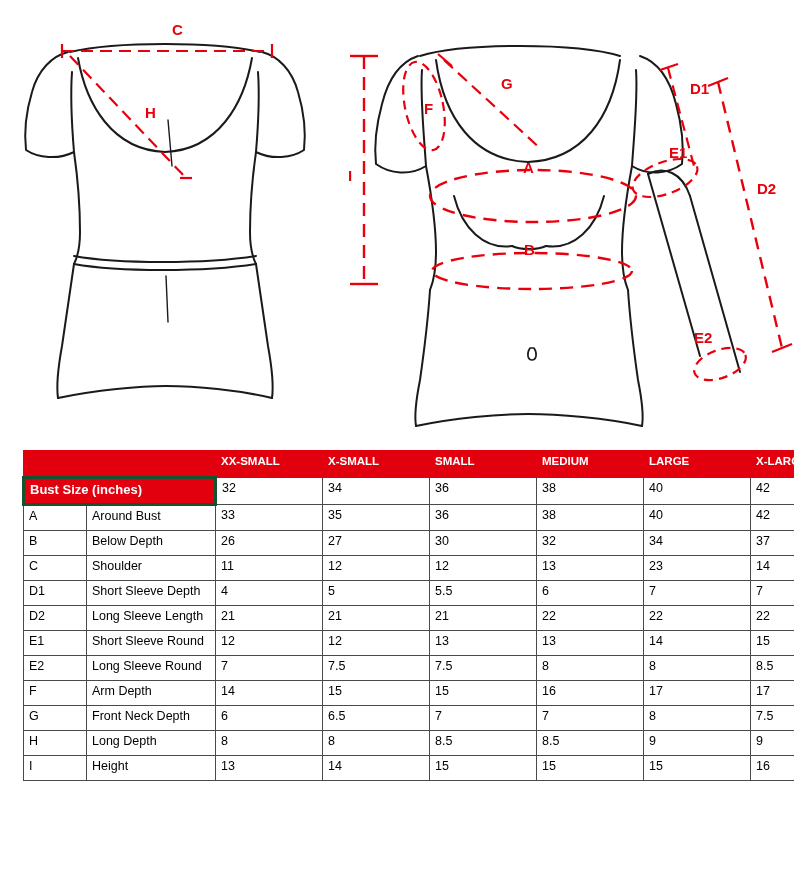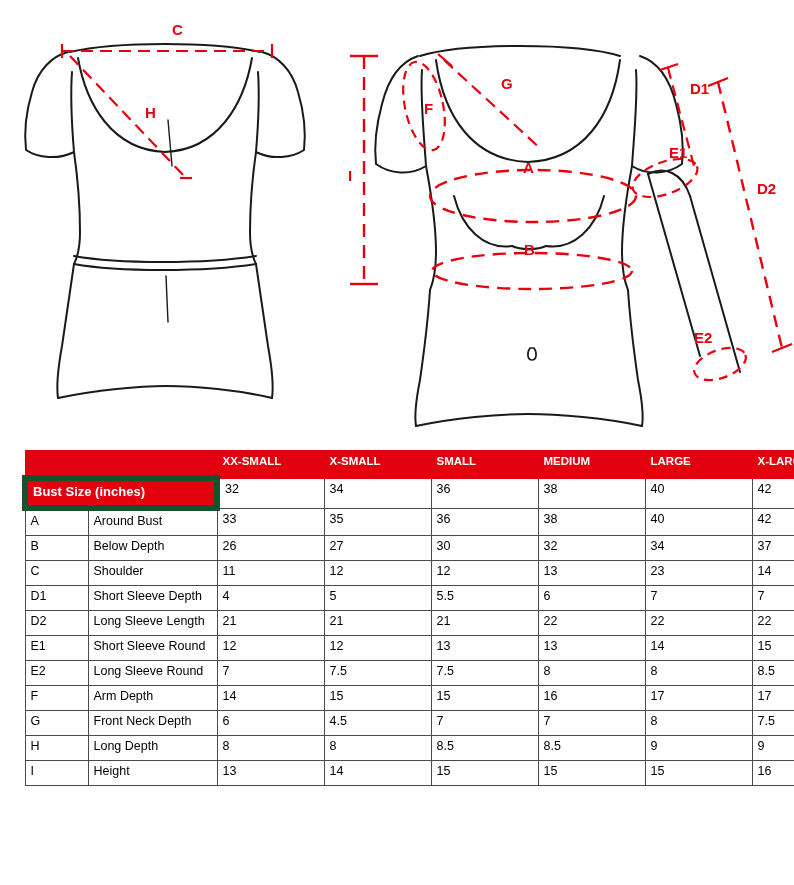--- a/index.html
+++ b/index.html
@@ -64,21 +64,21 @@
   }
   thead td.hdr-blank {
     background: #e2000f;
     border: 1px solid #e2000f;
   }
   tr.bust-row td.bust-label {
     background: #e2000f;
     color: #ffffff;
     font-weight: bold;
     font-size: 13px;
-    border: 6px solid #14532d;
+    border: 3px solid #14532d;
   }
   td.code-col { width: 52px; }
   td.name-col { width: 118px; }
   td.val-col  { width: 96px; }
 </style>
 </head>
 <body>
 
 <div class="diagram">
   <svg width="794" height="440" viewBox="0 0 794 440" xmlns="http://www.w3.org/2000/svg">
@@ -304,21 +304,21 @@
         <td>15</td>
         <td>15</td>
         <td>16</td>
         <td>17</td>
         <td>17</td>
       </tr>
       <tr>
         <td class="code-col">G</td>
         <td class="name-col">Front Neck Depth</td>
         <td>6</td>
-        <td>4.5</td>
+        <td>6.5</td>
         <td>7</td>
         <td>7</td>
         <td>8</td>
         <td>7.5</td>
       </tr>
       <tr>
         <td class="code-col">H</td>
         <td class="name-col">Long Depth</td>
         <td>8</td>
         <td>8</td>

